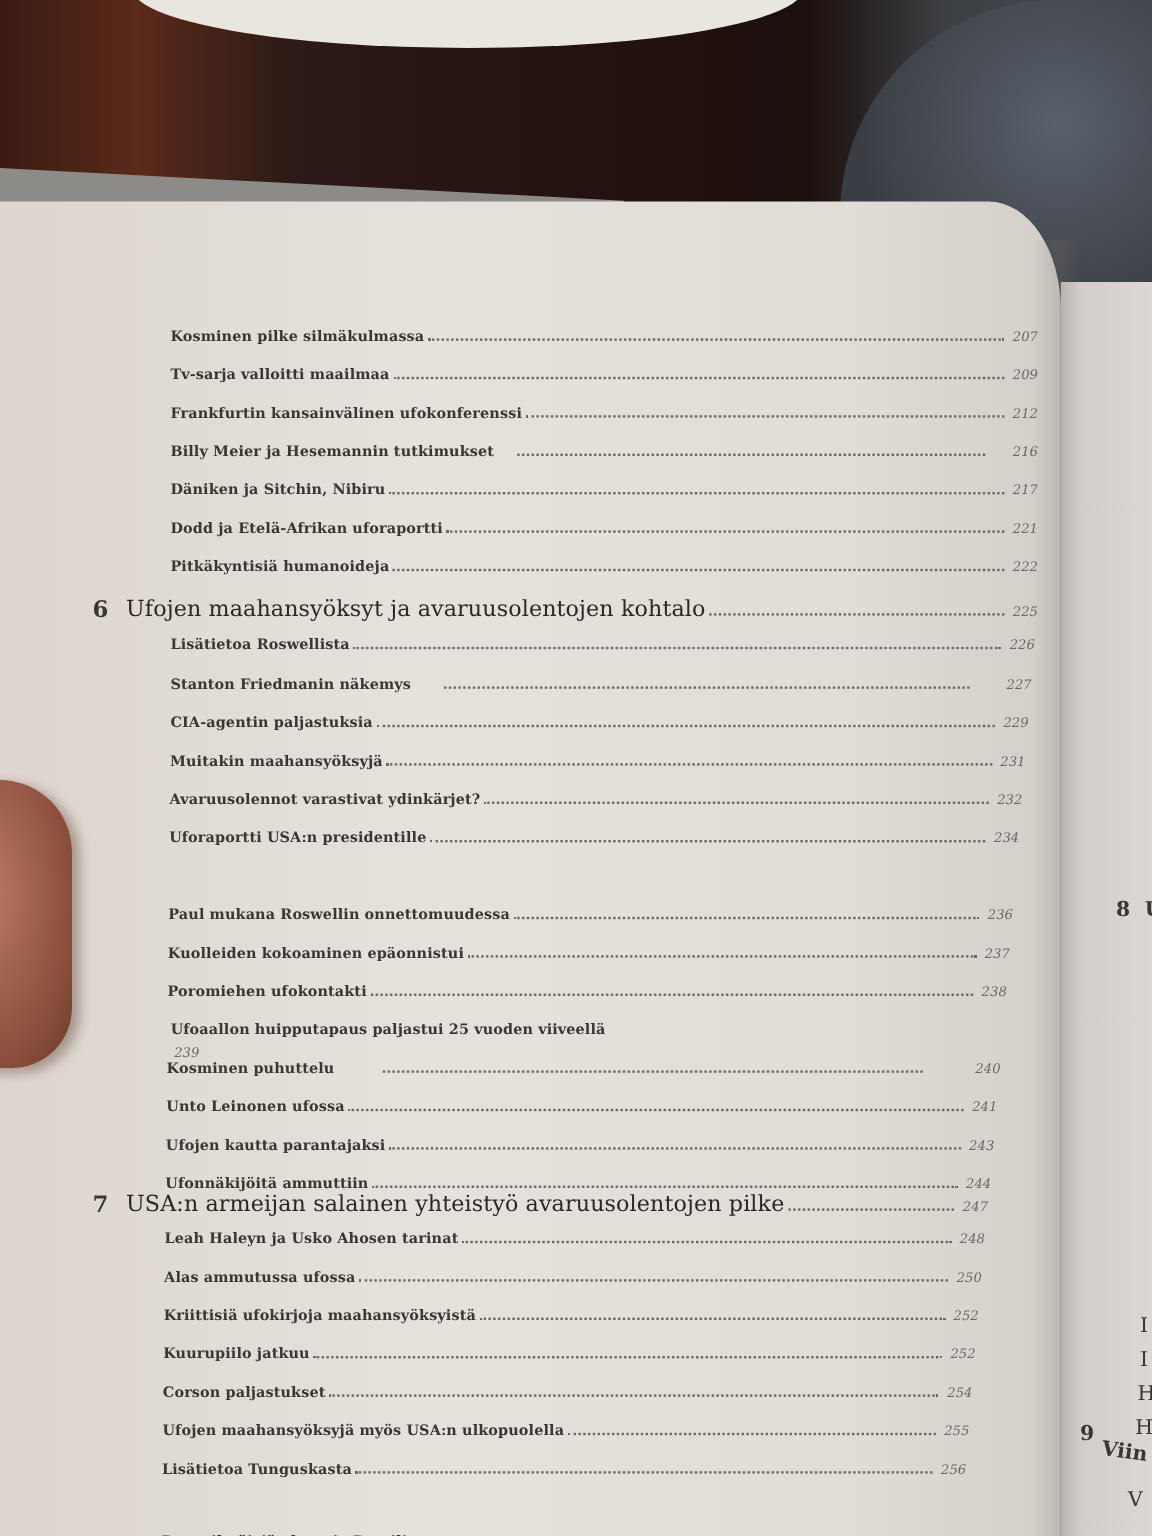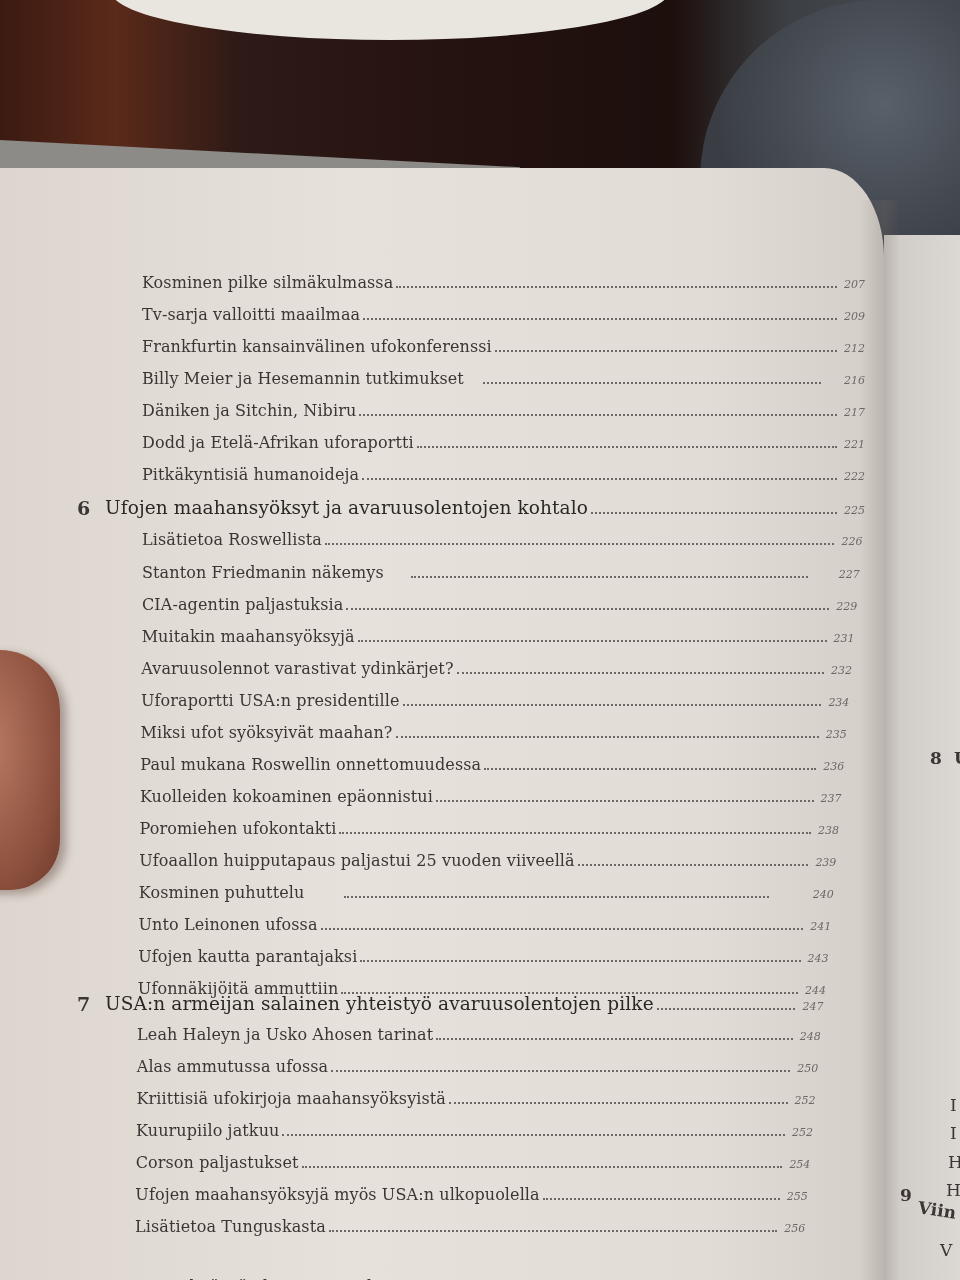--- a/index.html
+++ b/index.html
@@ -43,21 +43,21 @@
     border-radius: 0 60px 50px 0;
     background: radial-gradient(ellipse at 30% 40%, #b87a62, #8a4e3c 70%, #6d3a2c);
     box-shadow: 6px 4px 10px rgba(60,30,20,0.35);
   }
   .toc { position:absolute; left:0; top:0; width:960px; height:1280px; }
   .row {
     position:absolute; display:flex; align-items:baseline;
     color:#3b3634; white-space:nowrap;
   }
   .row .num { position:absolute; left:-58px; font-weight:bold; font-size:19px; }
-  .row .title { font-size:16px; letter-spacing:0.1px; }
+  .row .title { font-size:12px; letter-spacing:0.1px;font-weight:bold; }
   .row.chapter .title { font-weight:normal; font-size:18.5px; color:#2b2725; }
   .row .leader {
     flex:1; border-bottom:2px dotted #6d6865; margin:0 4px 4px 3px; height:1px;
   }
   .row .page { font-size:11px; color:#6d6865; font-style:italic; min-width:24px; text-align:right; }
   .right-frag {
     position:absolute; font-size:17px; color:#3b3634; font-weight:bold;
   }
   .right-frag.light { font-weight:normal; }
 </style>
@@ -137,41 +137,36 @@
     <div class="row" style="left: 141.3px; top: 659px; width: 710.7px; justify-content: space-between;">
       <span class="title">Avaruusolennot varastivat ydinkärjet?</span>
       <span class="leader"></span>
       <span class="page">232</span>
     </div>
     <div class="row" style="left: 140.95px; top: 691px; width: 708.45px;">
       <span class="title">Uforaportti USA:n presidentille</span>
       <span class="leader"></span>
       <span class="page">234</span>
     </div>
-    <div class="row" style="left: 140.6px; top: 723px; width: 706.2px;">
-      <span class="title">Miksi ufot syöksyivät maahan?</span>
-      <span class="leader"></span>
-      <span class="page">235</span>
-    </div>
     <div class="row" style="left: 140.25px; top: 755px; width: 703.95px;">
       <span class="title">Paul mukana Roswellin onnettomuudessa</span>
       <span class="leader"></span>
       <span class="page">236</span>
     </div>
     <div class="row" style="left: 139.9px; top: 787px; width: 701.7px;">
       <span class="title">Kuolleiden kokoaminen epäonnistui</span>
       <span class="leader"></span>
       <span class="page">237</span>
     </div>
     <div class="row" style="left: 139.55px; top: 819px; width: 699.45px;">
       <span class="title">Poromiehen ufokontakti</span>
       <span class="leader"></span>
       <span class="page">238</span>
     </div>
-    <div class="row" style="left: 139.2px; top: 851px; width: 697.2px;">
+    <div class="row" style="left: 139.2px; top: 851px; width: 697.2px; flex-direction: column;">
       <span class="title">Ufoaallon huipputapaus paljastui 25 vuoden viiveellä</span>
       <span class="leader"></span>
       <span class="page">239</span>
     </div>
     <div class="row" style="left: 138.85px; top: 883px; width: 694.95px; gap: 37px;">
       <span class="title">Kosminen puhuttelu</span>
       <span class="leader"></span>
       <span class="page">240</span>
     </div>
     <div class="row" style="left: 138.5px; top: 915px; width: 692.7px;">

